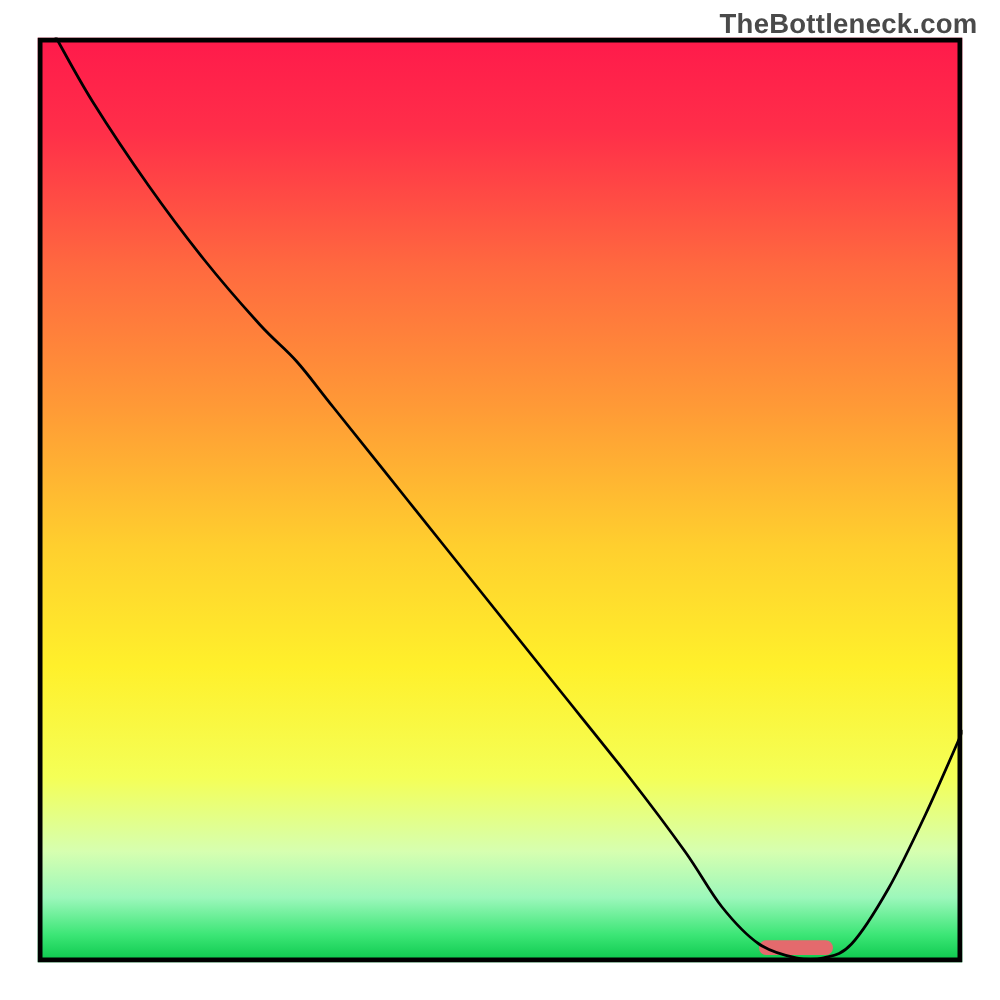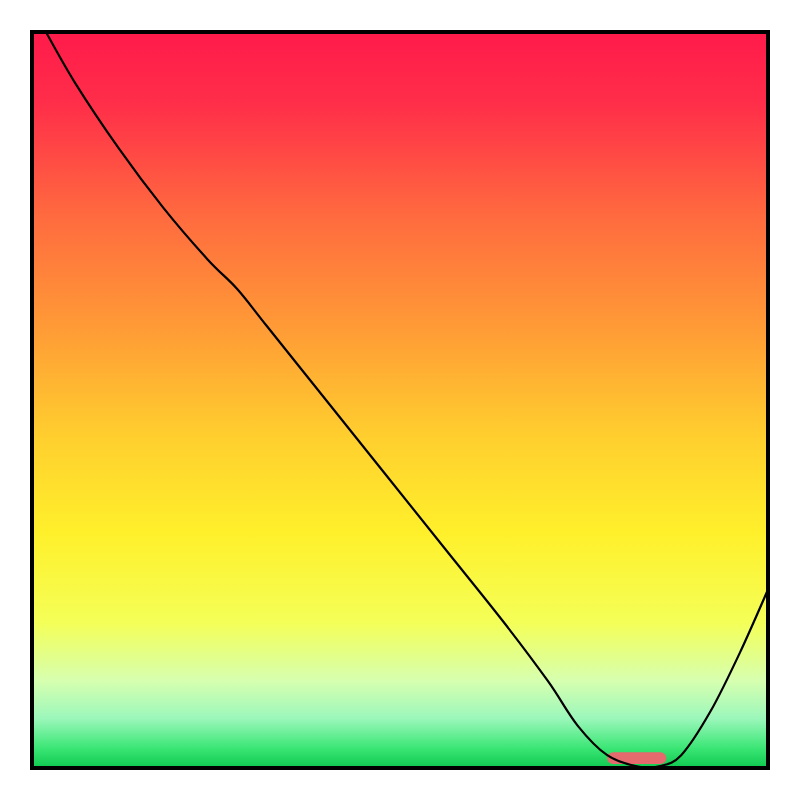--- a/index.html
+++ b/index.html
@@ -25,20 +25,21 @@
     letter-spacing: 0.2px;
   }
   svg {
     display: block;
   }
 </style>
 </head>
 <body>
 
 <div class="container">
+  <div class="watermark">TheBottleneck.com</div>
 
   <svg id="chart-svg" width="800" height="800" viewBox="0 0 800 800">
     <defs>
       <linearGradient id="bg-grad" x1="0" y1="0" x2="0" y2="1">
           <stop offset="0%" stop-color="#ff1a4b"></stop>
           <stop offset="10%" stop-color="#ff2e49"></stop>
           <stop offset="25%" stop-color="#ff6a3f"></stop>
           <stop offset="40%" stop-color="#ff9a36"></stop>
           <stop offset="55%" stop-color="#ffcf2e"></stop>
           <stop offset="68%" stop-color="#fff02b"></stop>

